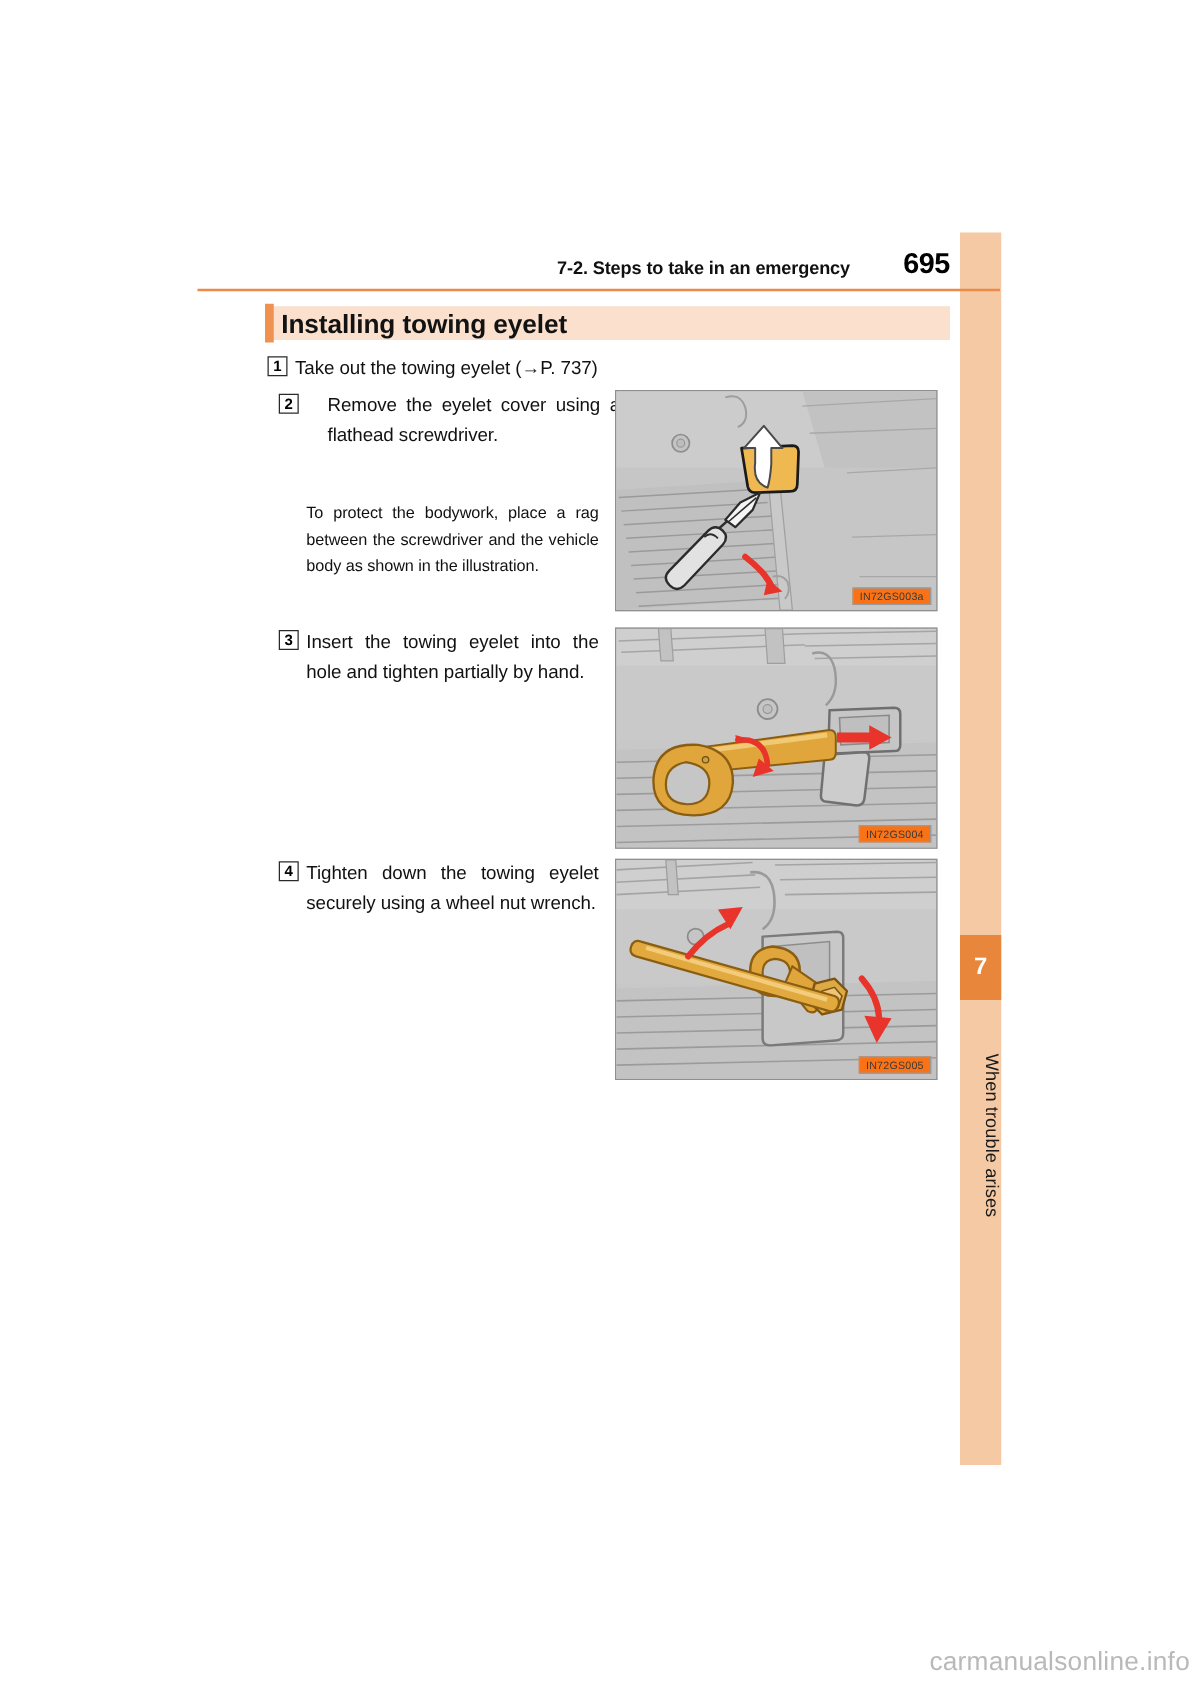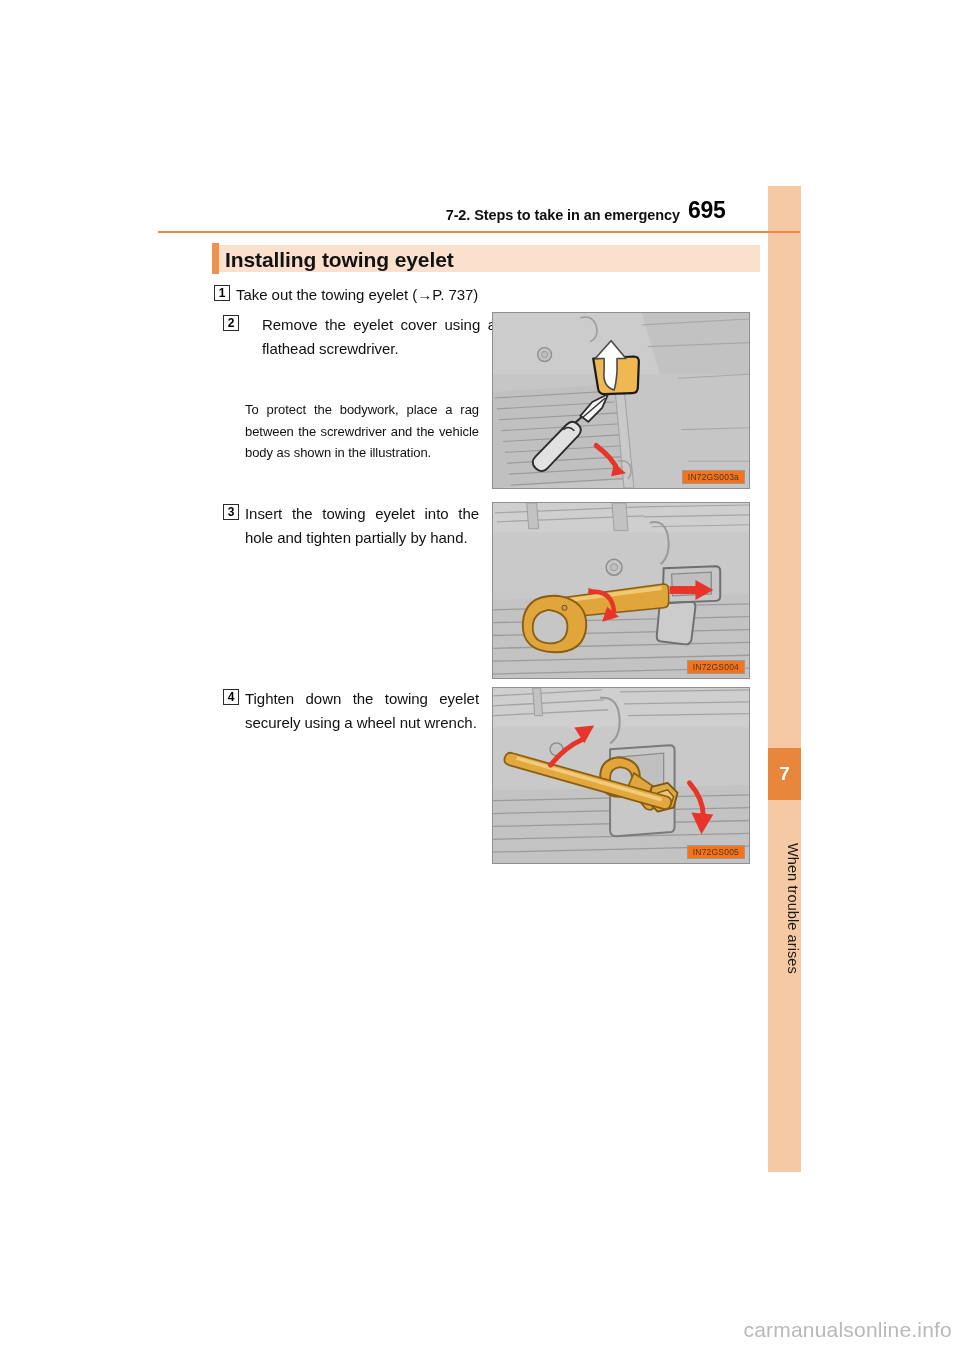--- a/index.html
+++ b/index.html
@@ -82,20 +82,21 @@
     font-size: 14.5px;
     font-weight: bold;
     color: #101010;
     letter-spacing: -0.1px;
   }
   .head-page {
     position: absolute;
     left: 688px;
     top: 197px;
     width: 72px;
+    text-align: right;
     font-size: 23px;
     font-weight: bold;
     color: #000000;
     letter-spacing: -0.3px;
   }
   .head-rule {
     position: absolute;
     left: 158px;
     top: 231px;
     width: 642px;

